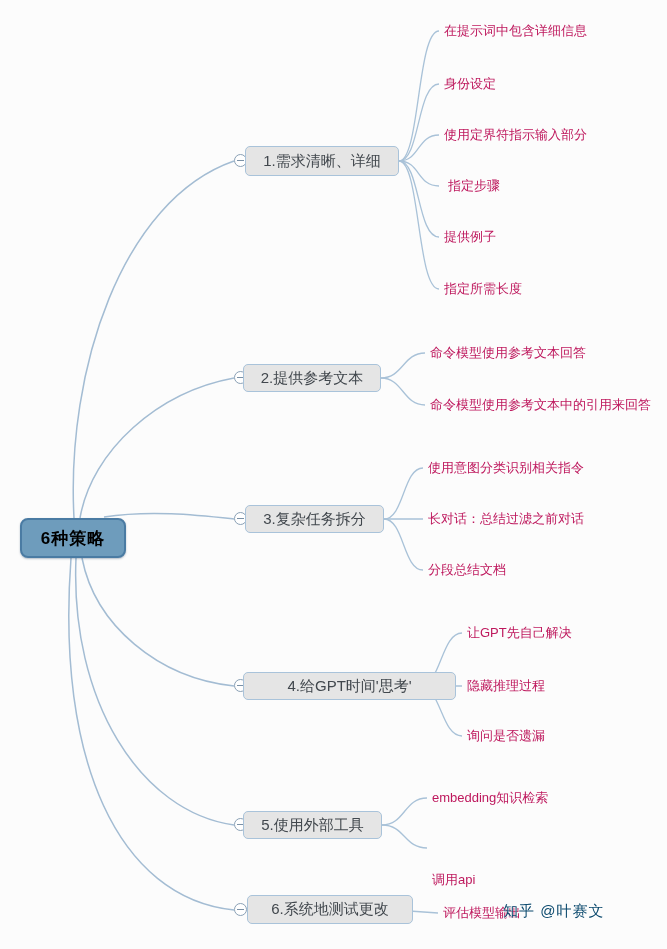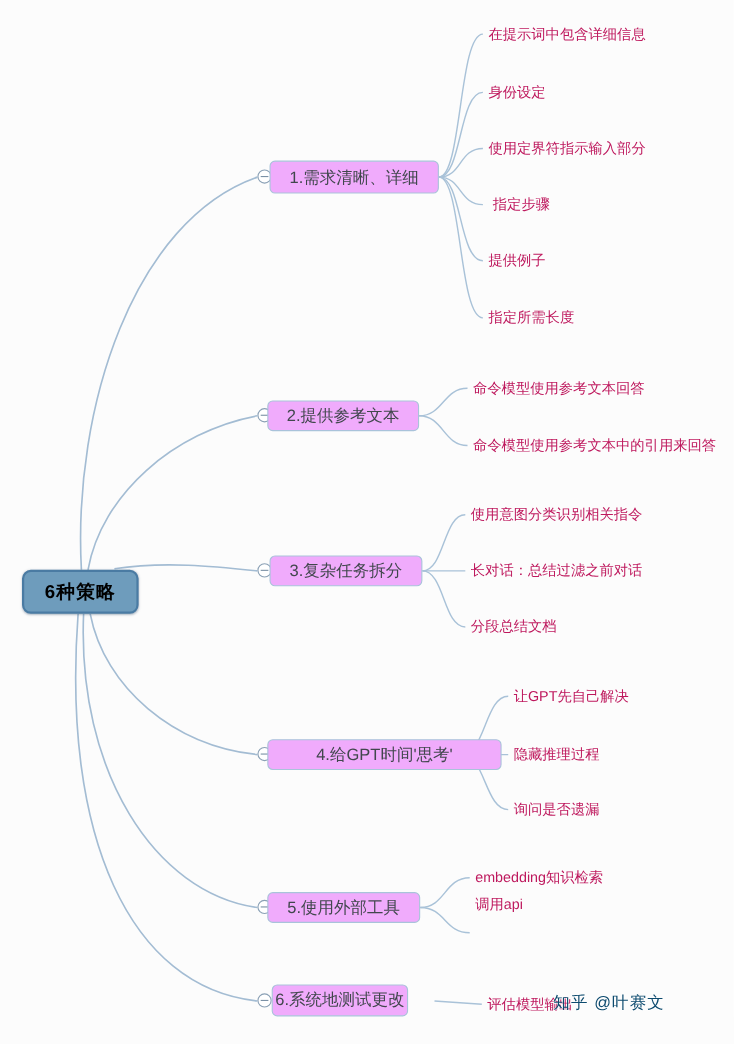--- a/index.html
+++ b/index.html
@@ -23,21 +23,21 @@
     border:2px solid #4a7ba3;
     border-radius:8px;
     box-shadow:0 1px 2px rgba(40,70,100,.35);
     display:flex;align-items:center;justify-content:center;
     color:#000000;font-size:17px;font-weight:bold;
     box-sizing:border-box;
     letter-spacing:1px;
   }
   .node{
     position:absolute;
-    background:#f0abfc;
+    background:#e5e5e5;
     border:1px solid #a9c3da;
     border-radius:5px;
     display:flex;align-items:center;justify-content:center;
     color:#41474d;font-size:15px;
     box-sizing:border-box;
     white-space:nowrap;
   }
   .leaf{
     position:absolute;
     transform:translateY(-50%);
@@ -123,40 +123,40 @@
     </div>
   <div class="toggle" style="left:234px;top:903px">
       <span class="minus"></span>
     </div>
 
   <div class="node" style="left:245px;top:146px;width:154px;height:30px">1.需求清晰、详细</div>
   <div class="node" style="left:243px;top:364px;width:138px;height:28px">2.提供参考文本</div>
   <div class="node" style="left:245px;top:505px;width:139px;height:28px">3.复杂任务拆分</div>
   <div class="node" style="left:243px;top:672px;width:213px;height:28px">4.给GPT时间'思考'</div>
   <div class="node" style="left:243px;top:811px;width:139px;height:28px">5.使用外部工具</div>
-  <div class="node" style="left:247px;top:895px;width:124px;height:29px">6.系统地测试更改</div>
+  <div class="node" style="left:247px;top:895px;width:166px;height:29px">6.系统地测试更改</div>
 
   <div class="leaf" style="left:444px;top:31px">在提示词中包含详细信息</div>
   <div class="leaf" style="left:444px;top:84px">身份设定</div>
   <div class="leaf" style="left:444px;top:135px">使用定界符指示输入部分</div>
   <div class="leaf" style="left:448px;top:186px">指定步骤</div>
   <div class="leaf" style="left:444px;top:237px">提供例子</div>
   <div class="leaf" style="left:444px;top:289px">指定所需长度</div>
 
   <div class="leaf" style="left:430px;top:353px">命令模型使用参考文本回答</div>
   <div class="leaf" style="left:428px;top:468px">使用意图分类识别相关指令</div>
 
   <div class="leaf" style="left:430px;top:405px">命令模型使用参考文本中的引用来回答</div>
   <div class="leaf" style="left:428px;top:519px">长对话：总结过滤之前对话</div>
   <div class="leaf" style="left:428px;top:570px">分段总结文档</div>
 
   <div class="leaf" style="left:467px;top:633px">让GPT先自己解决</div>
   <div class="leaf" style="left:467px;top:686px">隐藏推理过程</div>
   <div class="leaf" style="left:467px;top:736px">询问是否遗漏</div>
 
   <div class="leaf" style="left:432px;top:798px">embedding知识检索</div>
-  <div class="leaf" style="left:432px;top:822px">调用api</div>
+  <div class="leaf" style="left:432px;top:880px">调用api</div>
 
   <div class="leaf" style="left:443px;top:913px">评估模型输出</div>
 
   <div class="watermark">知乎 @叶赛文</div>
 
 </div>
 
 </body></html>

